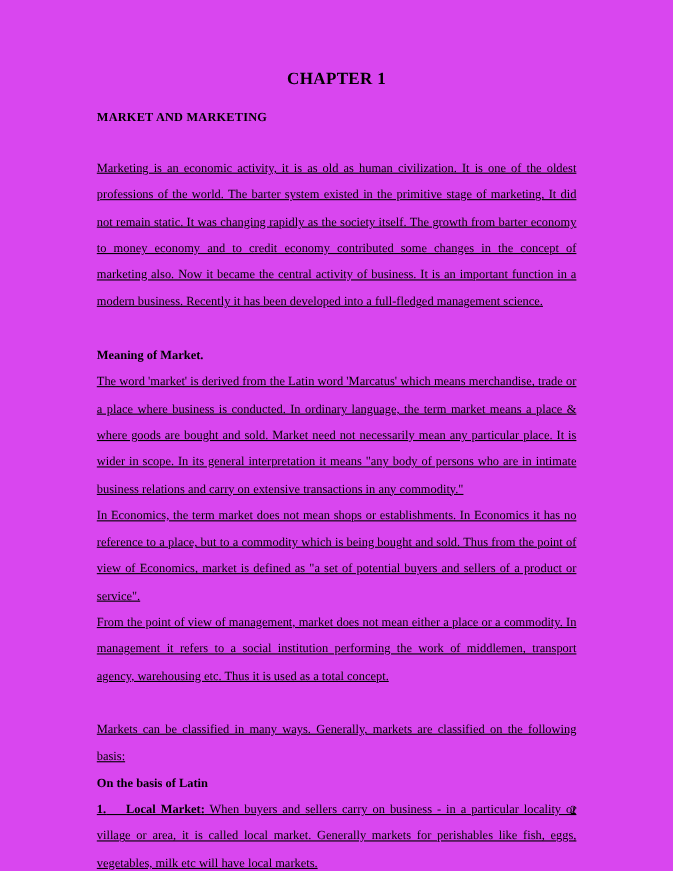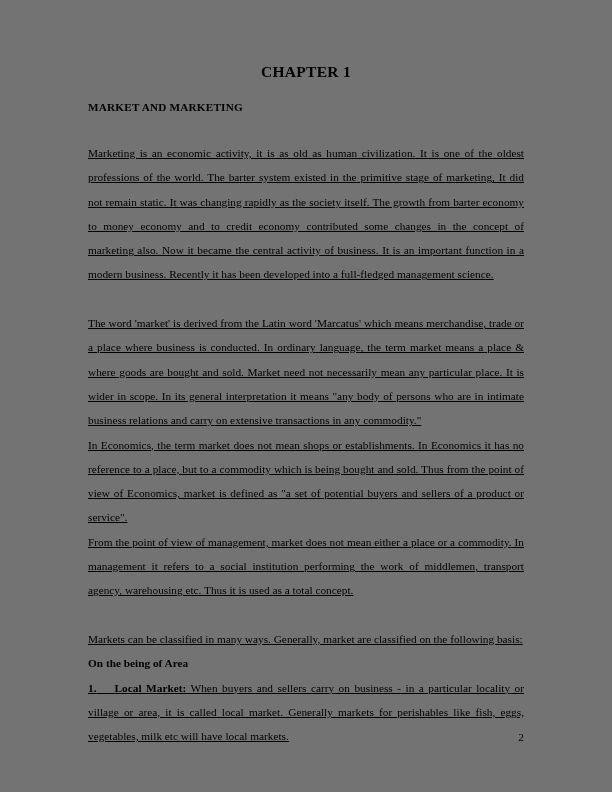--- a/index.html
+++ b/index.html
@@ -8,21 +8,21 @@
     background: #ffffff;
   }
   body {
     font-family: "Liberation Serif", "DejaVu Serif", serif;
     color: #000000;
   }
   .page {
     position: relative;
     width: 612px;
     height: 792px;
-    background: #737373;
+    background: #d946ef;
     overflow: hidden;
     box-sizing: border-box;
   }
   .content {
     position: absolute;
     left: 88px;
     top: 0;
     width: 436px;
   }
   .chapter-title {
@@ -85,32 +85,33 @@
   <div class="content">
 
     <h1 class="chapter-title">CHAPTER 1</h1>
 
     <h2 class="chapter-subtitle">MARKET AND MARKETING</h2>
 
     <p class="body-text first-para">Marketing is an economic activity, it is as old as human civilization. It is one of the oldest professions of the world. The barter system existed in the primitive stage of marketing, It did not remain static. It was changing rapidly as the society itself. The growth from barter economy to money economy and to credit economy contributed some changes in the concept of marketing also. Now it became the central activity of business. It is an important function in a modern business. Recently it has been developed into a full-fledged management science.</p>
 
     <div class="gap-line"></div>
 
+    <p class="section-heading">Meaning of Market.</p>
 
     <p class="body-text">The word 'market' is derived from the Latin word 'Marcatus' which means merchandise, trade or a place where business is conducted. In ordinary language, the term market means a place &amp; where goods are bought and sold. Market need not necessarily mean any particular place. It is wider in scope. In its general interpretation it means "any body of persons who are in intimate business relations and carry on extensive transactions in any commodity."</p>
 
     <p class="body-text">In Economics, the term market does not mean shops or establishments. In Economics it has no reference to a place, but to a commodity which is being bought and sold. Thus from the point of view of Economics, market is defined as "a set of potential buyers and sellers of a product or service".</p>
 
     <p class="body-text">From the point of view of management, market does not mean either a place or a commodity. In management it refers to a social institution performing the work of middlemen, transport agency, warehousing etc. Thus it is used as a total concept.</p>
 
     <div class="gap-line"></div>
 
 
-    <p class="body-text">Markets can be classified in many ways.  Generally, market are classified on the following basis:</p>
+    <p class="body-text">Markets can be classified in many ways.  Generally, markets are classified on the following basis:</p>
 
-    <p class="section-heading">On the being of Area</p>
+    <p class="section-heading">On the basis of Latin</p>
 
     <p class="body-text"><b class="run">1.</b>&nbsp;&nbsp;&nbsp; <b class="run">Local Market:</b><span> When buyers and sellers carry on business - in a particular locality or village or area, it is called local market.   Generally markets for perishables like fish, eggs, vegetables, milk etc will have local markets. </span></p>
 
   </div>
 
   <div class="page-number">2</div>
 </div>
 
 </body></html>

